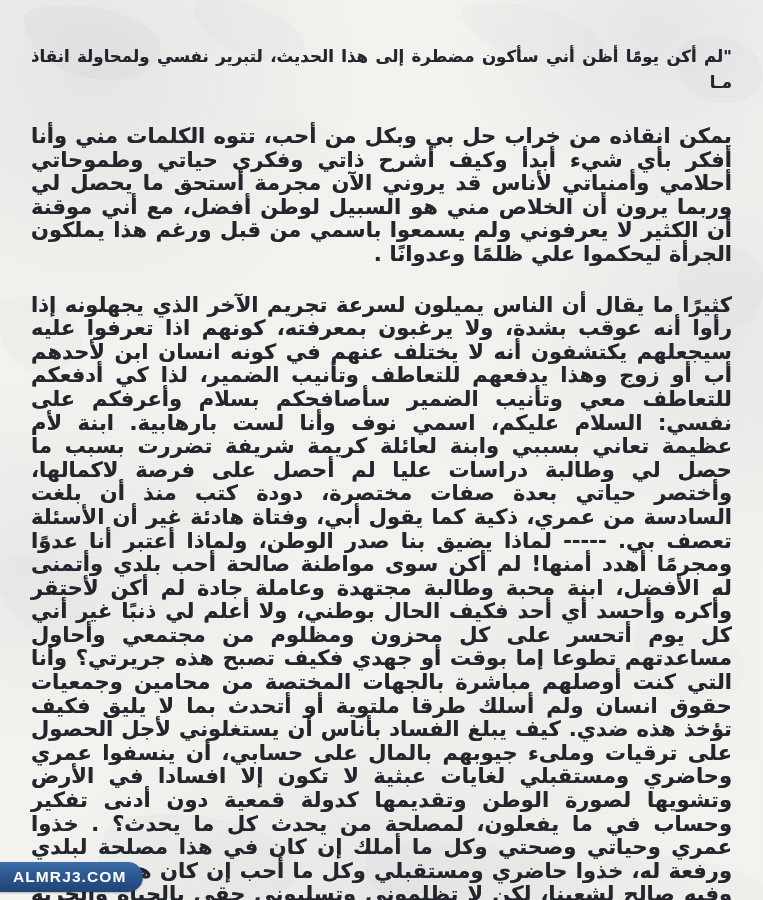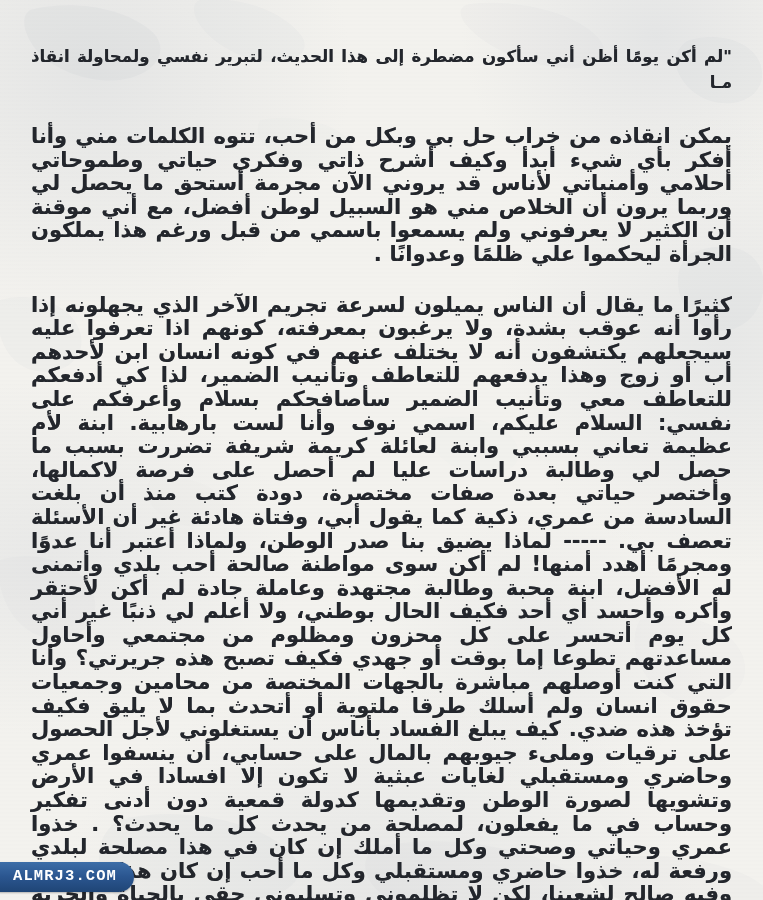--- a/index.html
+++ b/index.html
@@ -114,21 +114,21 @@
     justify-content: center;
     height: 30px;
     padding: 0 17px 0 26px;
     border-radius: 15px;
     background: linear-gradient(180deg, #3d6ea8 0%, #2b5690 48%, #1f4576 100%);
     box-shadow: 0 1px 2px rgba(0,0,0,0.25);
   }
 
   #watermark-text {
     color: #ffffff;
-    font-family: Liberation Mono, monospace;
+    font-family: Liberation Sans, sans-serif;
     font-size: 15.5px;
     font-weight: 700;
     letter-spacing: 1.1px;
     line-height: 1;
     direction: ltr;
     white-space: nowrap;
   }
 </style>
 </head>
 <body>

